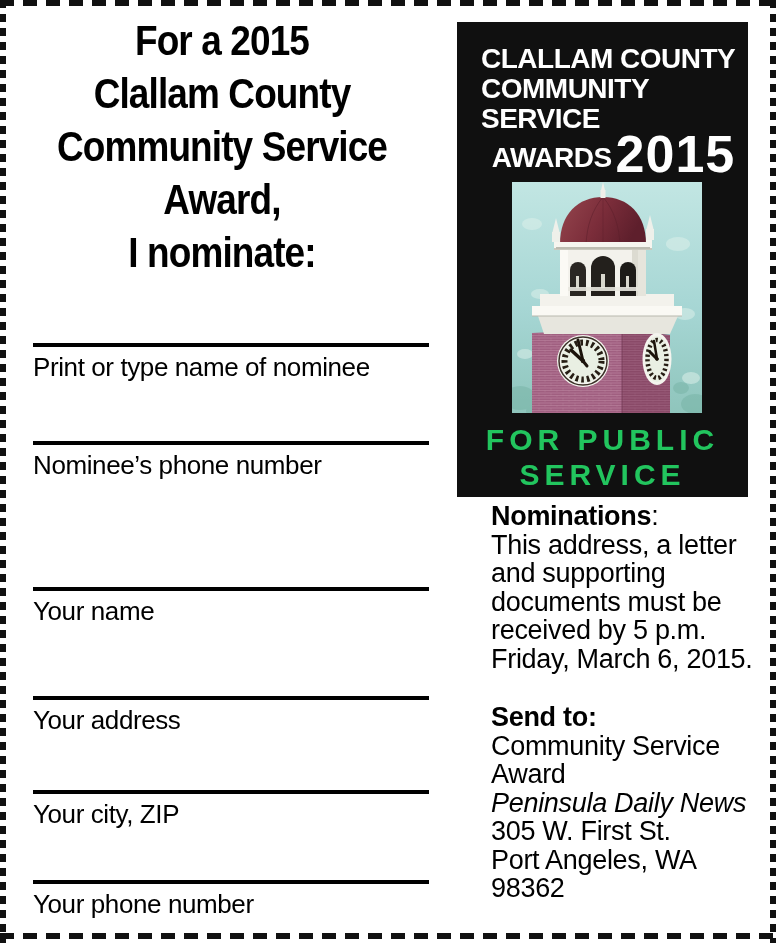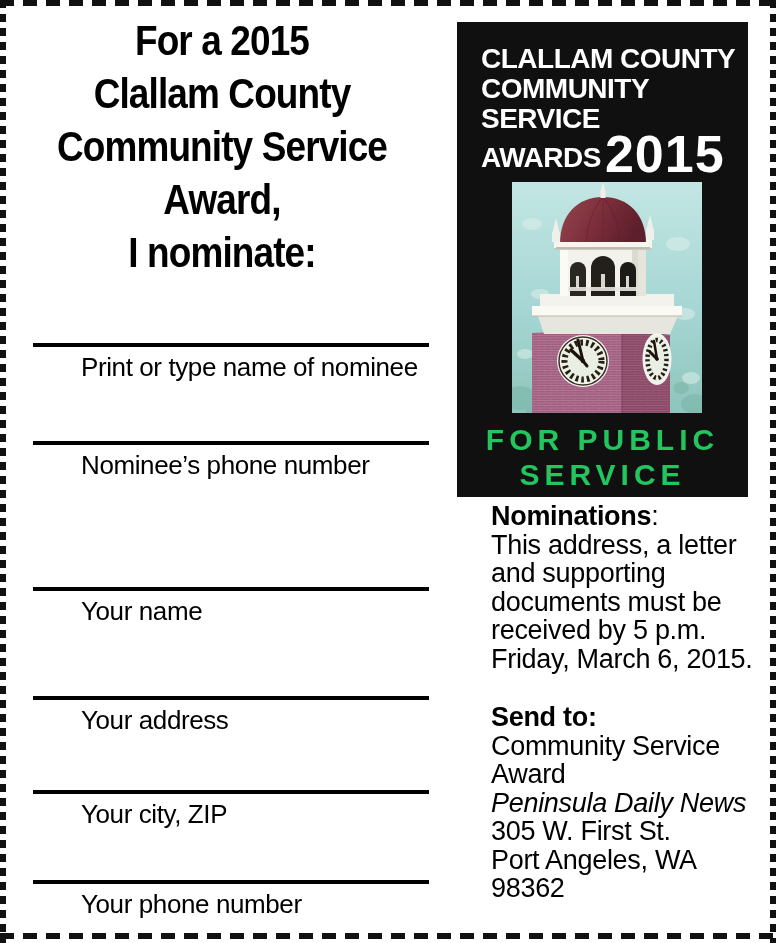--- a/index.html
+++ b/index.html
@@ -18,29 +18,29 @@
   .b-right { left:770px; }
 
   
   .heading {
     position:absolute; left:10px; top:14px; width:424px; text-align:center;
     font-weight:bold; font-size:42px; line-height:53px; letter-spacing:-1px;
     transform:scaleX(0.88); transform-origin:50% 0;
   }
   .field { position:absolute; left:33px; width:396px; }
   .rule { height:4px; background:#000; }
-  .field-label { padding-top:5px; font-size:26px; letter-spacing:-0.4px; line-height:30px;margin-left:48px; }
+  .field-label { padding-top:5px; font-size:26px; letter-spacing:-0.4px; line-height:30px; }
   .f0{top:343px} .f1{top:441px} .f2{top:523px} .f3{top:587px}
   .f4{top:696px} .f5{top:790px} .f6{top:880px}
 
   
   .badge { position:absolute; left:457px; top:22px; width:291px; height:475px; background:#101010; }
   .badge-title { position:absolute; left:24px; top:22px; color:#fff; font-weight:bold;
     font-size:28px; line-height:30px; letter-spacing:-0.5px; white-space:nowrap; }
-  .title-row { display:flex; align-items:baseline; }
+  .title-row { display:flex; align-items:baseline;justify-content:flex-end; }
   .year { font-size:52px; letter-spacing:1px; margin-left:4px; position:relative; top:5px; }
   .tower-wrap { position:absolute; left:55px; top:160px; width:190px; height:231px; }
   .tower-wrap svg { display:block; width:190px; height:231px; }
   .badge-footer { position:absolute; left:0; top:400px; width:291px; text-align:center;
     color:#22c55e; font-weight:bold; font-size:30px; line-height:35px; letter-spacing:5px; }
 
   
   .info { position:absolute; left:459px; top:502px; width:305px;
     font-size:27px; line-height:28.5px; letter-spacing:-0.3px;margin-left:32px; }
   .bold { font-weight:bold; }

